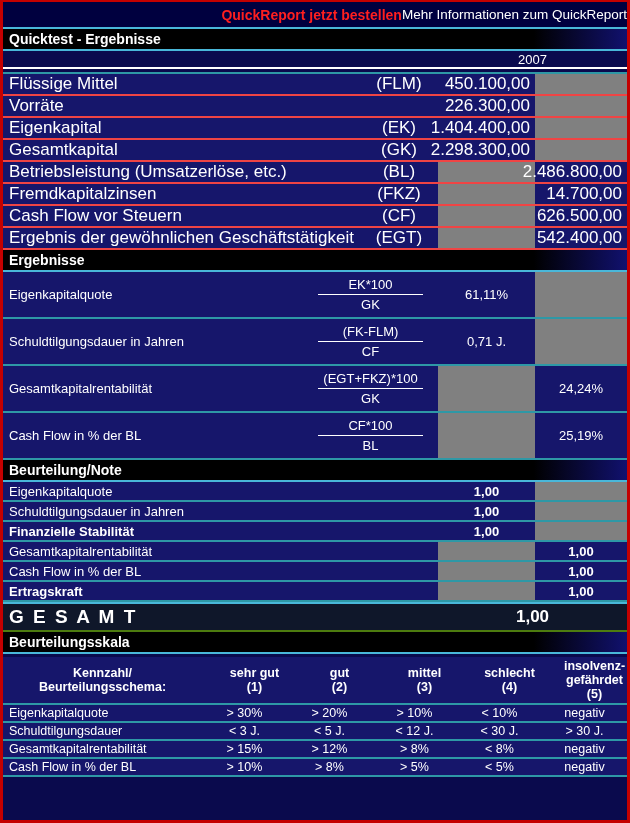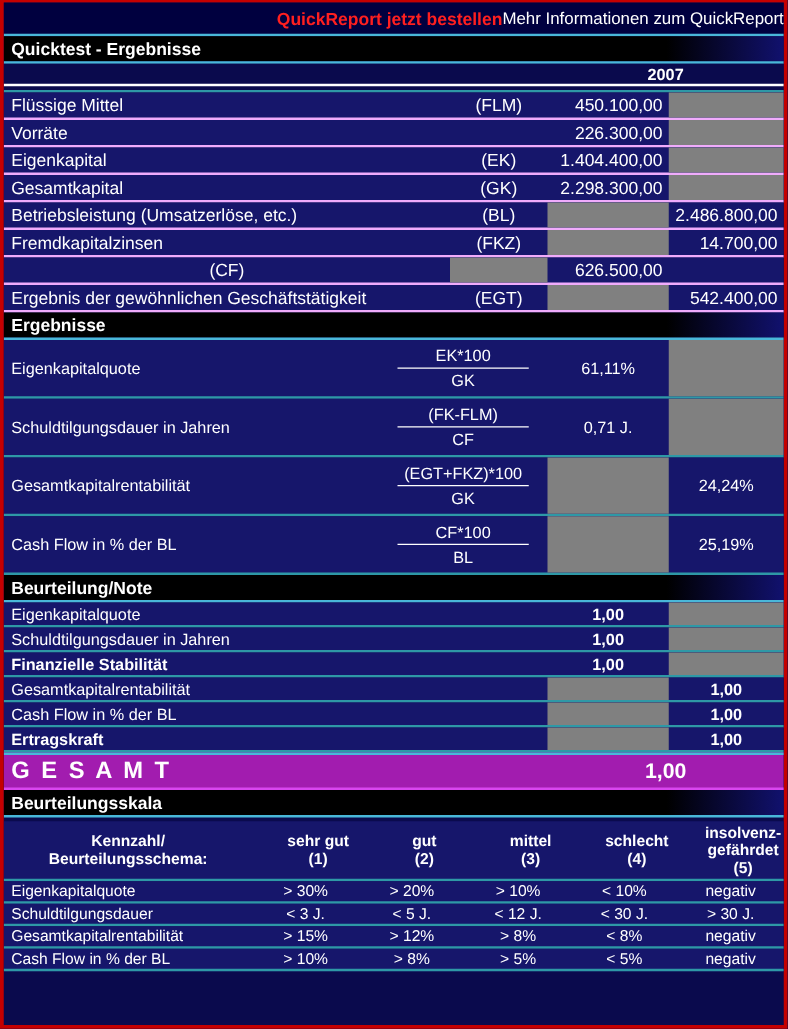--- a/index.html
+++ b/index.html
@@ -18,27 +18,27 @@
   .line{height:2px;}
   .line.bright{background:#49b7d9;}
   .line.teal{background:#2e98a6;}
   .line.white{background:#ffffff;}
   .gap3{height:3px;}
   .strip{height:20px;line-height:20px;font-weight:bold;font-size:14px;padding-left:6px;
          background:linear-gradient(90deg,#000000 0%,#000000 85%,#11116e 100%);white-space:nowrap;}
   
   .hdrarea{background:#0a0a4d;}
   .yearrow{height:16px;display:grid;grid-template-columns:1fr 189px;align-items:center;}
-  .year{text-align:center;font-weight:bold;font-size:13px;}
+  .year{text-align:center;font-weight:normal;font-size:13px;}
   .exprow{height:17px;display:grid;grid-template-columns:1fr 97px 92px;align-items:center;font-weight:bold;font-size:13px;}
   .exprow .wlab{padding-left:6px;}
   .colhead{text-align:center;}
   
   .t1row{height:22px;box-sizing:border-box;display:grid;grid-template-columns:1fr 78px 97px 92px;
-         background:#16166b;border-bottom:2px solid #f0abfc;align-items:stretch;font-size:14px;}
+         background:#16166b;border-bottom:2px solid #ef4444;align-items:stretch;font-size:17px;}
   .t1row>div{display:flex;align-items:center;}
   .t1row .lbl{padding-left:6px;white-space:nowrap;}
   .t1row .abbr{justify-content:center;}
   .t1row .num{justify-content:flex-end;padding-right:5px;}
   .gray{background:#808080;}
   
   .frow{height:47px;box-sizing:border-box;display:grid;grid-template-columns:1fr 135px 97px 92px;
         background:#16166b;border-bottom:2px solid #2e98a6;font-size:13px;}
   .frow>div{display:flex;align-items:center;}
   .frow .lbl{padding-left:6px;white-space:nowrap;}
@@ -46,22 +46,22 @@
   .fline{width:105px;border-top:1.5px solid #ffffff;margin:2px 0;}
   .fval{justify-content:center;}
   
   .brow{height:20px;box-sizing:border-box;display:grid;grid-template-columns:1fr 97px 92px;
         background:#16166b;border-bottom:2px solid #2e98a6;align-items:stretch;font-size:13px;}
   .brow>div{display:flex;align-items:center;}
   .brow .lbl{padding-left:6px;white-space:nowrap;}
   .brow .bval{justify-content:center;font-weight:bold;}
   .bold{font-weight:bold;}
   
-  .gesamt{height:30px;box-sizing:border-box;border-top:2px solid #49b7d9;border-bottom:2px solid #d946ef;
-          background:#a21caf;display:grid;grid-template-columns:1fr 189px;align-items:center;}
+  .gesamt{height:30px;box-sizing:border-box;border-top:2px solid #49b7d9;border-bottom:2px solid #4d7c0f;
+          background:#0f172a;display:grid;grid-template-columns:1fr 189px;align-items:center;}
   .gesamt .glabel{font-size:19px;font-weight:bold;letter-spacing:2px;padding-left:6px;white-space:nowrap;}
   .gesamt .gval{font-size:17px;font-weight:bold;text-align:center;}
   
   .skhead{margin-top:3px;height:48px;box-sizing:border-box;display:grid;grid-template-columns:199px repeat(5,1fr);
           background:#16166b;border-bottom:2px solid #2e98a6;align-items:center;text-align:center;
           font-weight:bold;font-size:12.5px;line-height:14px;gap:20px;}
   .skhead .corner{text-align:center;}
   .skrow{height:18px;box-sizing:border-box;display:grid;grid-template-columns:199px repeat(5,1fr);
          background:#16166b;border-bottom:2px solid #2e98a6;align-items:center;font-size:12.5px;}
   .skrow .lbl{padding-left:6px;white-space:nowrap;}
@@ -120,20 +120,21 @@
     <div class="gray"></div>
     <div class="num">2.486.800,00</div>
   </div>
   <div class="t1row">
     <div class="lbl">Fremdkapitalzinsen</div>
     <div class="abbr">(FKZ)</div>
     <div class="gray"></div>
     <div class="num">14.700,00</div>
   </div>
   <div class="t1row">
+    <div class="lbl">Cash Flow vor Steuern</div>
     <div class="abbr">(CF)</div>
     <div class="gray"></div>
     <div class="num">626.500,00</div>
   </div>
   <div class="t1row">
     <div class="lbl">Ergebnis der gewöhnlichen Geschäftstätigkeit</div>
     <div class="abbr">(EGT)</div>
     <div class="gray"></div>
     <div class="num">542.400,00</div>
   </div>

